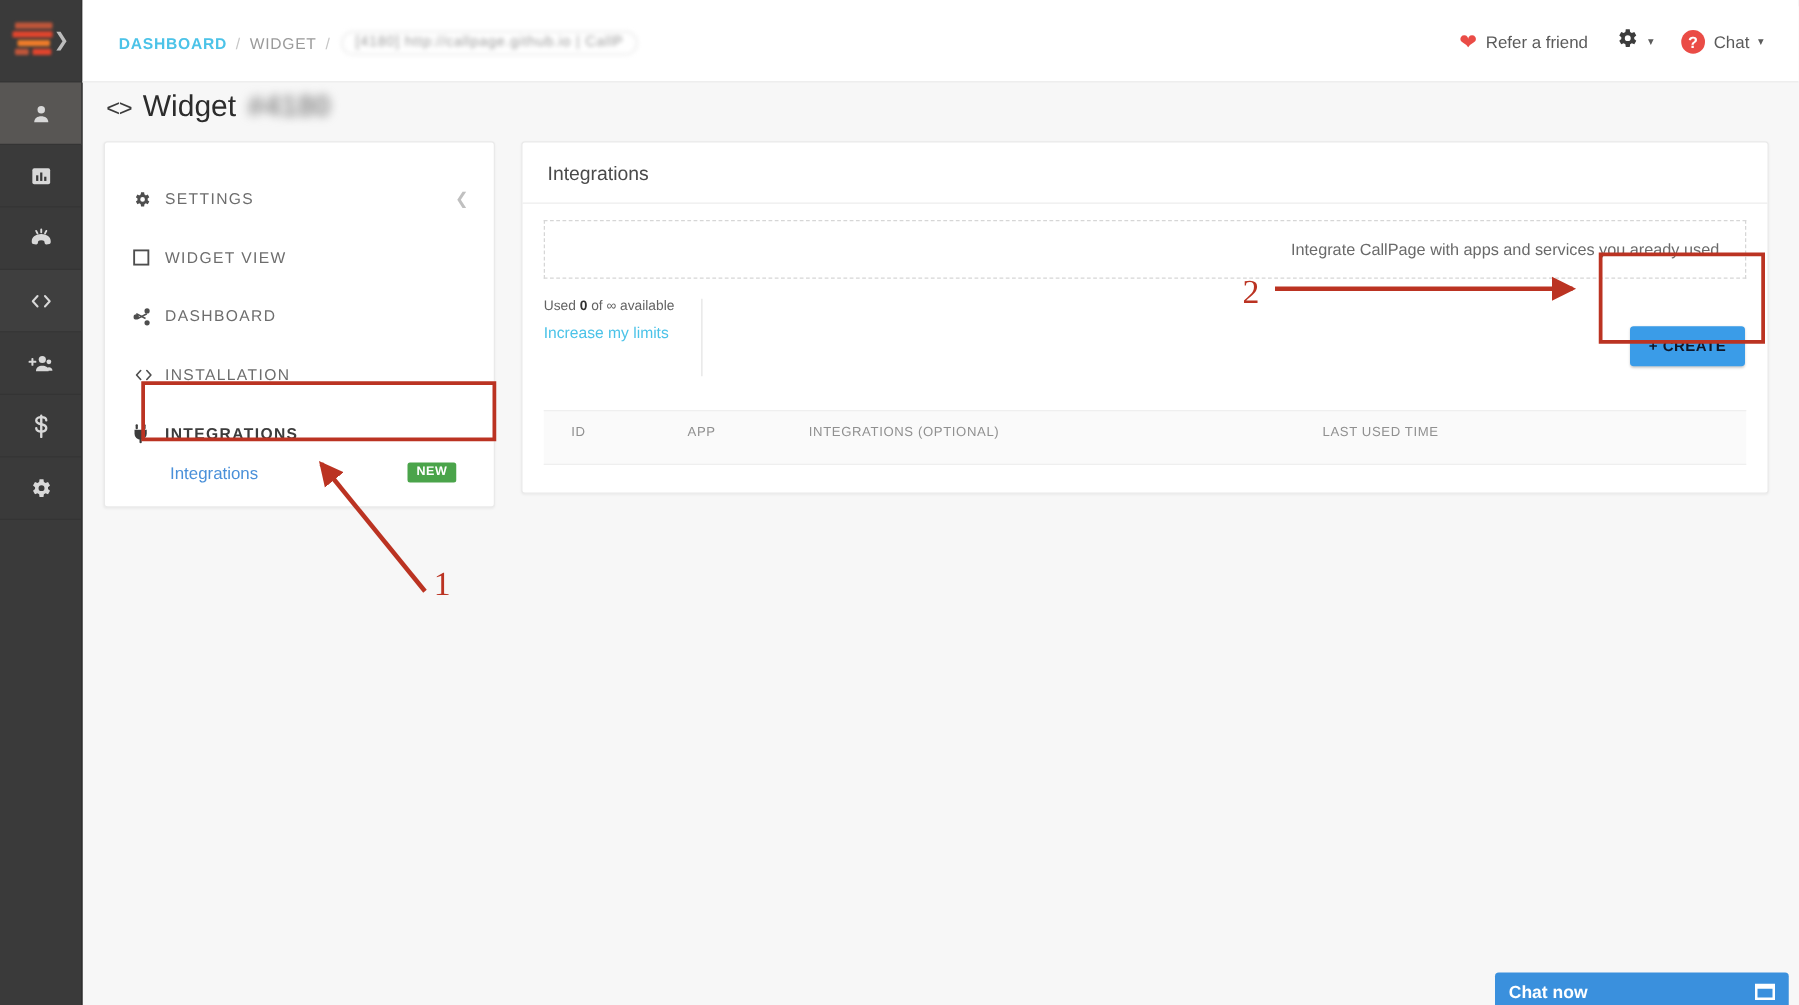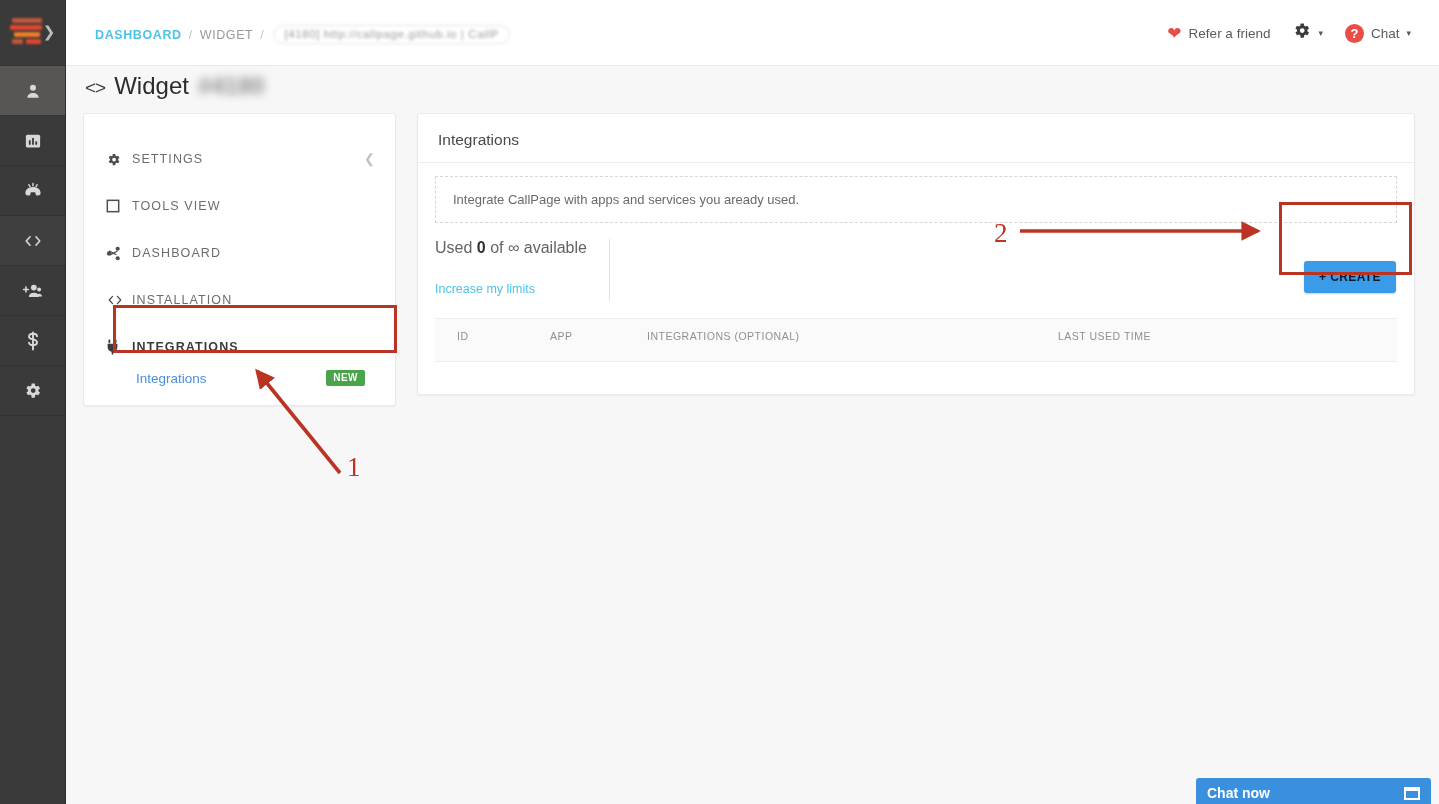--- a/index.html
+++ b/index.html
@@ -160,50 +160,50 @@
   }
   .panel-title {
     padding: 17px 20px 13px;
     font-size: 15.5px; color: #4a4a4a;
     border-bottom: 1px solid #ededed;
   }
   .info-strip {
     margin: 13px 17px 0;
     border: 1px dashed #d6d6d6;
     padding: 15px 17px;
-    font-size: 13px; color: #6a6a6a;
+    font-size: 13px; color: #6a6a6a; text-align: right;
   }
   .limits-row {
     display: flex; align-items: stretch;
     margin: 16px 17px 0;
     position: relative;
     height: 62px;
   }
   .limits-box {
     padding-right: 22px;
     border-right: 1px solid #e4e4e4;
   }
-  .limits-line1 { font-size: 16px; color: #636363; }
+  .limits-line1 { font-size: 11px; color: #636363; }
   .limits-line1 b { color: #2f2f2f; }
   .limits-link {
-    display: block; margin-top: 25px;
+    display: block; margin-top: 8px;
     font-size: 12.5px; color: #4cc3e8; cursor: pointer;
   }
   .create-btn {
     position: absolute; right: 1px; top: 22px;
     background: #3a9ce8; color: #0f172a;
     border: none; border-radius: 3px;
     font-size: 12px; font-weight: 600; letter-spacing: .4px;
     padding: 9px 15px;
     cursor: pointer;
     box-shadow: 0 1px 2px rgba(0,0,0,.2);
     font-family: "Liberation Sans", sans-serif;
   }
   .tbl-head {
-    margin: 17px 17px 0;
+    margin: 27px 17px 0;
     background: #fafafa;
     border-top: 1px solid #efefef;
     border-bottom: 1px solid #efefef;
     height: 44px;
     position: relative;
   }
   .th {
     position: absolute; top: 11px;
     font-size: 10.5px; letter-spacing: .5px; color: #909090;
     white-space: nowrap;
@@ -381,21 +381,21 @@
       <span class="menu-collapse">❮</span>
     </div>
 
 
     <div class="menu-row">
       <span class="menu-ico">
         <svg width="14" height="14" viewBox="0 0 16 16" fill="none" stroke="#4e4e4e" stroke-width="1.7">
           <rect x="1.5" y="1.5" width="13" height="13"></rect>
         </svg>
       </span>
-      <span class="menu-lab">TOOLS VIEW</span>
+      <span class="menu-lab">WIDGET VIEW</span>
     </div>
 
     <div class="menu-row">
       <span class="menu-ico">
         <svg width="15" height="15" viewBox="0 0 18 18" fill="#4e4e4e">
           <circle cx="14" cy="3.3" r="2.5"></circle>
             <circle cx="3.6" cy="9" r="2.6"></circle>
             <circle cx="14" cy="14.7" r="2.5"></circle>
           <rect x="4" y="5.2" width="10" height="1.5" transform="rotate(28 4 5.2)"></rect>
           <rect x="4.6" y="10" width="10" height="1.5" transform="rotate(-28 4.6 10)"></rect>

